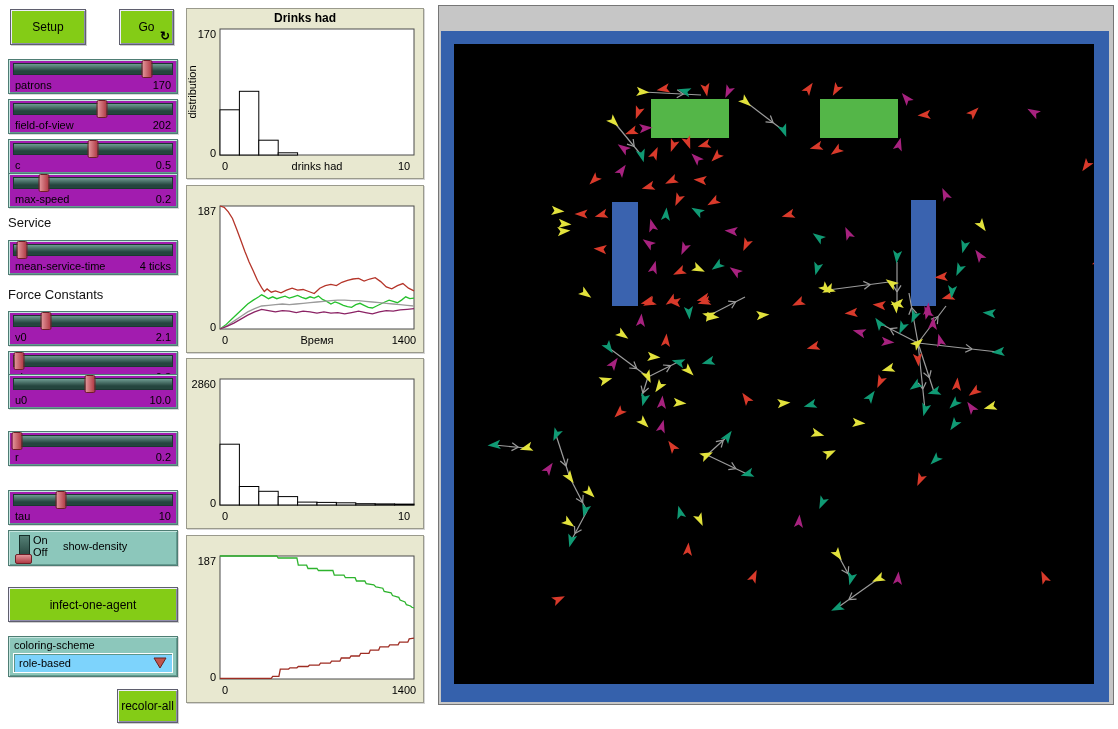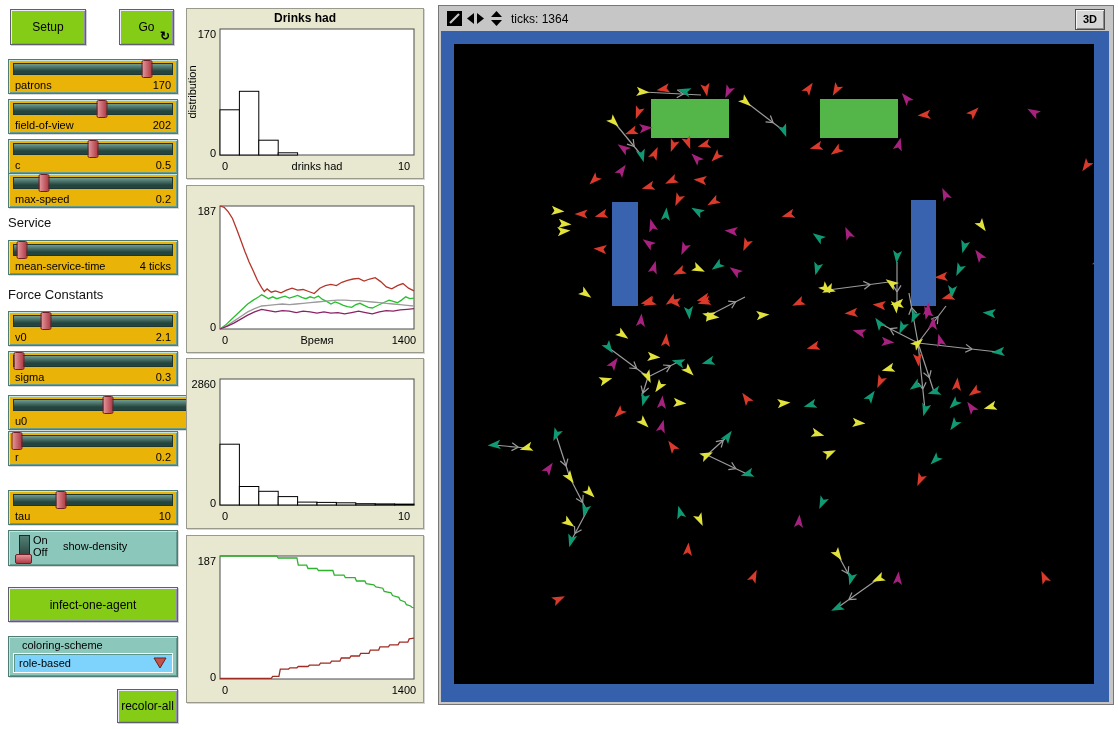--- a/index.html
+++ b/index.html
@@ -2,38 +2,38 @@
 <html><head>
 <meta charset="utf-8">
 <style>
   html,body{margin:0;padding:0;}
   body{width:1118px;height:729px;background:#ffffff;font-family:"Liberation Sans",sans-serif;position:relative;overflow:hidden;color:#000;}
   
   .nl-btn{position:absolute;background:#84cc16;border:1px solid #5f5f6e;box-shadow:inset 1px 1px 0 #edebfb,inset -1px -1px 0 #908dae,1px 1px 0 #cfcfcf;
     display:flex;align-items:center;justify-content:center;font-size:12px;cursor:pointer;}
   .forever{position:absolute;right:3px;bottom:1px;font-size:12px;font-weight:bold;}
   
-  .slider{position:absolute;left:8px;width:168px;height:33px;background:#eab308;border:1px solid #4f7d74;
+  .slider{position:absolute;left:8px;width:168px;height:33px;background:#a21caf;border:1px solid #4f7d74;
     box-shadow:inset 1px 1px 0 #c5e6df,inset -1px -1px 0 #639b90,1px 1px 0 #d9d9d9;text-align:center;}
   .track{position:absolute;left:4px;right:4px;top:3px;height:10px;background:linear-gradient(#6f9c92,#24453e 70%);border:1px solid #1c3731;}
   .handle{position:absolute;top:-4px;width:9px;height:16px;background:linear-gradient(90deg,#e2959a,#b03a44);border:1px solid #6e1f27;border-radius:2px;transform:translateX(-50%);}
   .srow{position:absolute;left:6px;right:6px;bottom:2px;display:flex;justify-content:space-between;font-size:11px;}
   .section-label{position:absolute;left:8px;font-size:13px;color:#111;}
   
   .switch{position:absolute;left:8px;top:530px;width:168px;height:34px;background:#8cc7bb;border:1px solid #4f7d74;
     box-shadow:inset 1px 1px 0 #c5e6df,inset -1px -1px 0 #639b90,1px 1px 0 #d9d9d9;}
   .sw-track{position:absolute;left:10px;top:4px;width:9px;height:24px;background:linear-gradient(#547f75,#1f3d36);border:1px solid #16302b;}
   .sw-handle{position:absolute;left:6px;top:23px;width:15px;height:8px;background:linear-gradient(#e2959a,#b03a44);border:1px solid #6e1f27;border-radius:2px;}
   .sw-on{position:absolute;left:24px;top:3px;font-size:11px;}
   .sw-off{position:absolute;left:24px;top:15px;font-size:11px;}
   .sw-label{position:absolute;left:54px;top:9px;font-size:11px;}
   
   .chooser{position:absolute;left:8px;top:636px;width:168px;height:39px;background:#8cc7bb;border:1px solid #4f7d74;
     box-shadow:inset 1px 1px 0 #c5e6df,inset -1px -1px 0 #639b90,1px 1px 0 #d9d9d9;}
-  .ch-label{position:absolute;left:5px;top:2px;font-size:11px;margin-left:8px;}
+  .ch-label{position:absolute;left:5px;top:2px;font-size:11px;}
   .ch-box{position:absolute;left:4px;right:4px;top:16px;height:18px;background:#7dd3fc;border:1px solid #fff;
     box-shadow:inset 1px 1px 0 #5d958a;display:flex;align-items:center;padding:0 5px;font-size:11px;cursor:pointer;}
   .ch-tri{position:absolute;right:5px;top:3px;}
   
   .plot{position:absolute;left:186px;width:236px;background:#e8e8d0;border:1px solid #9a9a8c;box-shadow:1px 1px 0 #d5d5d5;}
   .plot-title{position:absolute;top:2px;left:0;right:0;text-align:center;font-size:12px;font-weight:bold;}
   .plot svg{position:absolute;left:0;top:0;}
   .tick{font-family:"Liberation Sans",sans-serif;font-size:11px;fill:#000;}
   
   .world-window{position:absolute;left:438px;top:5px;width:674px;height:698px;background:#c6c6c6;border:1px solid #767676;}
@@ -118,21 +118,21 @@
 </div>
 <div class="slider" style="top:351px;">
   <div class="track">
       <div class="handle" style="left: calc(3%);"></div>
     </div>
   <div class="srow">
       <span>sigma</span>
       <span>0.3</span>
     </div>
 </div>
-<div class="slider" style="top:395px;padding-left:37px;">
+<div class="slider" style="top:374px;">
   <div class="track">
       <div class="handle" style="left: calc(48%);"></div>
     </div>
   <div class="srow">
       <span>u0</span>
       <span>10.0</span>
     </div>
 </div>
 <div class="slider" style="top:431px;">
   <div class="track">
@@ -234,38 +234,20 @@
       <polyline fill="none" stroke="#2db32d" stroke-width="1.3" points="33.0,20.0 89.8,20.0 91.2,22.0 109.9,22.0 111.3,29.2 119.6,29.2 121.0,32.5 130.0,32.5 131.4,34.5 145.9,34.5 147.3,39.1 157.0,39.1 158.4,41.7 168.1,41.7 169.5,45.0 177.8,45.0 179.2,47.6 186.8,48.9 188.9,50.9 195.8,52.2 197.2,55.5 204.1,56.8 205.5,59.5 211.8,61.4 213.1,64.1 218.0,66.0 219.4,68.7 223.5,70.0 224.9,71.3 227.0,72.0"></polyline>
       <polyline fill="none" stroke="#9e2d23" stroke-width="1.3" points="33.0,142.3 84.3,142.3 85.7,140.4 91.9,140.4 93.3,133.1 101.6,133.1 103.0,131.8 109.9,131.8 111.3,130.5 121.0,130.5 122.4,129.2 132.1,129.2 133.5,127.2 143.2,127.2 144.6,125.2 152.9,125.2 154.3,122.0 162.6,122.0 164.0,120.0 172.3,120.0 173.7,117.3 182.0,117.3 183.3,114.1 191.7,114.1 193.0,110.8 201.4,110.8 202.8,108.8 211.1,108.8 212.5,106.2 220.8,106.2 222.2,102.9 227.0,102.2"></polyline>
       <text class="tick" x="29" y="29" text-anchor="end">187</text>
       <text class="tick" x="29" y="145" text-anchor="end">0</text>
       <text class="tick" x="38" y="158" text-anchor="middle">0</text>
       <text class="tick" x="217" y="158" text-anchor="middle">1400</text>
     </svg>
 </div>
 
 <div class="world-window">
-  <div class="world-titlebar">
-    <div class="tb-icons">
-      <svg width="15" height="15">
-        <rect x="0" y="0" width="15" height="15" fill="#000"></rect>
-        <line x1="3" y1="12" x2="12" y2="3" stroke="#c6c6c6" stroke-width="2.2"></line>
-      </svg>
-      <svg width="17" height="15">
-        <polygon points="0,7.5 7,2 7,13" fill="#000"></polygon>
-        <polygon points="17,7.5 10,2 10,13" fill="#000"></polygon>
-      </svg>
-      <svg width="15" height="15">
-        <polygon points="7.5,0 2,6 13,6" fill="#000"></polygon>
-        <polygon points="7.5,15 2,9 13,9" fill="#000"></polygon>
-      </svg>
-    </div>
-    <div class="tb-ticks">ticks: 1364</div>
-    <div class="btn3d">3D</div>
-  </div>
   <div class="world-frame">
     <div class="world-canvas">
       <svg id="world-svg" width="640" height="640" viewBox="453 44 640 640">
           <rect x="650" y="99" width="78" height="39" fill="#54b648"></rect>
           <rect x="819" y="99" width="78" height="39" fill="#54b648"></rect>
           <rect x="611" y="202" width="26" height="104" fill="#3a63af"></rect>
           <rect x="910" y="200" width="25" height="106" fill="#3a63af"></rect>
           <line x1="642" y1="92" x2="700" y2="95" stroke="#9c9c9c" stroke-width="1.2"></line>
           <line x1="682.4539924322395" y1="94.09244788442618" x2="675.7560496884037" y2="97.75134976891236" stroke="#9c9c9c" stroke-width="1.2"></line>
           <line x1="682.4539924322395" y1="94.09244788442618" x2="676.1692903718281" y2="89.76202988937548" stroke="#9c9c9c" stroke-width="1.2"></line>

